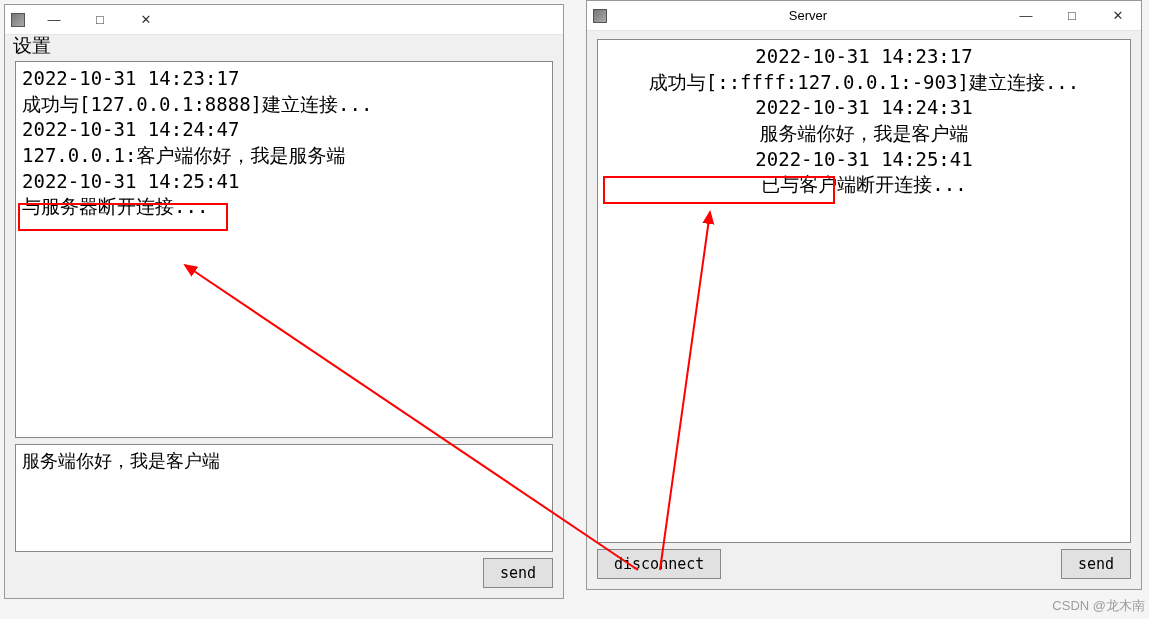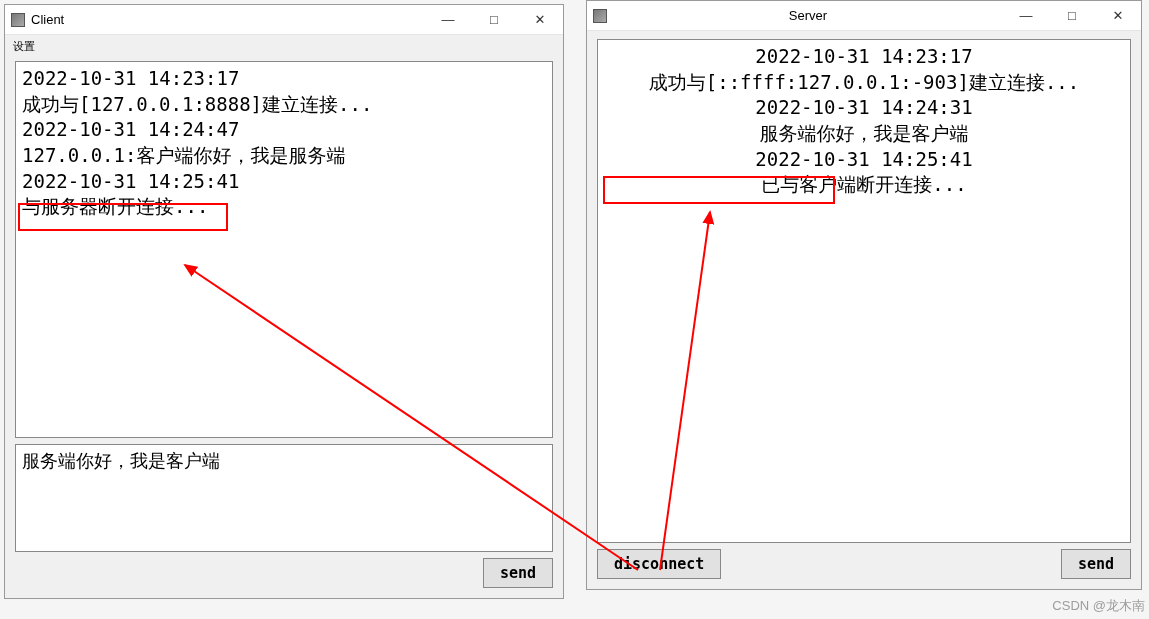--- a/index.html
+++ b/index.html
@@ -60,21 +60,21 @@
       display: flex;
       align-items: center;
       justify-content: center;
       font-size: 13px;
       color: #333;
       cursor: default;
     }
     .menubar {
       height: 22px;
       padding-left: 8px;
-      font-size: 11px;
+      font-size: 19px;
       color: #000;
       display: flex;
       align-items: center;
       background: #f0f0f0;
     }
     .body-area {
       flex: 1;
       display: flex;
       flex-direction: column;
       padding: 4px 10px 10px 10px;
@@ -101,21 +101,20 @@
       font-size: 18px;
       line-height: 1.35;
       white-space: pre-wrap;
       overflow: hidden;
     }
     .button-row {
       display: flex;
       justify-content: flex-end;
       gap: 6px;
       height: 30px;
-      font-weight: bold;
     }
     .button-row.server-row {
       justify-content: space-between;
     }
     .btn {
       border: 1px solid #888;
       background: #e1e1e1;
       padding: 2px 16px;
       font-family: "NSimSun", monospace;
       font-size: 15px;
@@ -148,21 +147,20 @@
       height: 619px;
       pointer-events: none;
     }
   </style>
 </head>
 <body>
 
 <div class="window client">
   <div class="titlebar">
     <div class="appicon"></div>
-    <div class="title">Client</div>
     <div class="wincontrols">
       <div class="winbtn">—</div>
       <div class="winbtn">□</div>
       <div class="winbtn close">✕</div>
     </div>
   </div>
   <div class="menubar">
     <span>设置</span>
   </div>
   <div class="body-area">

